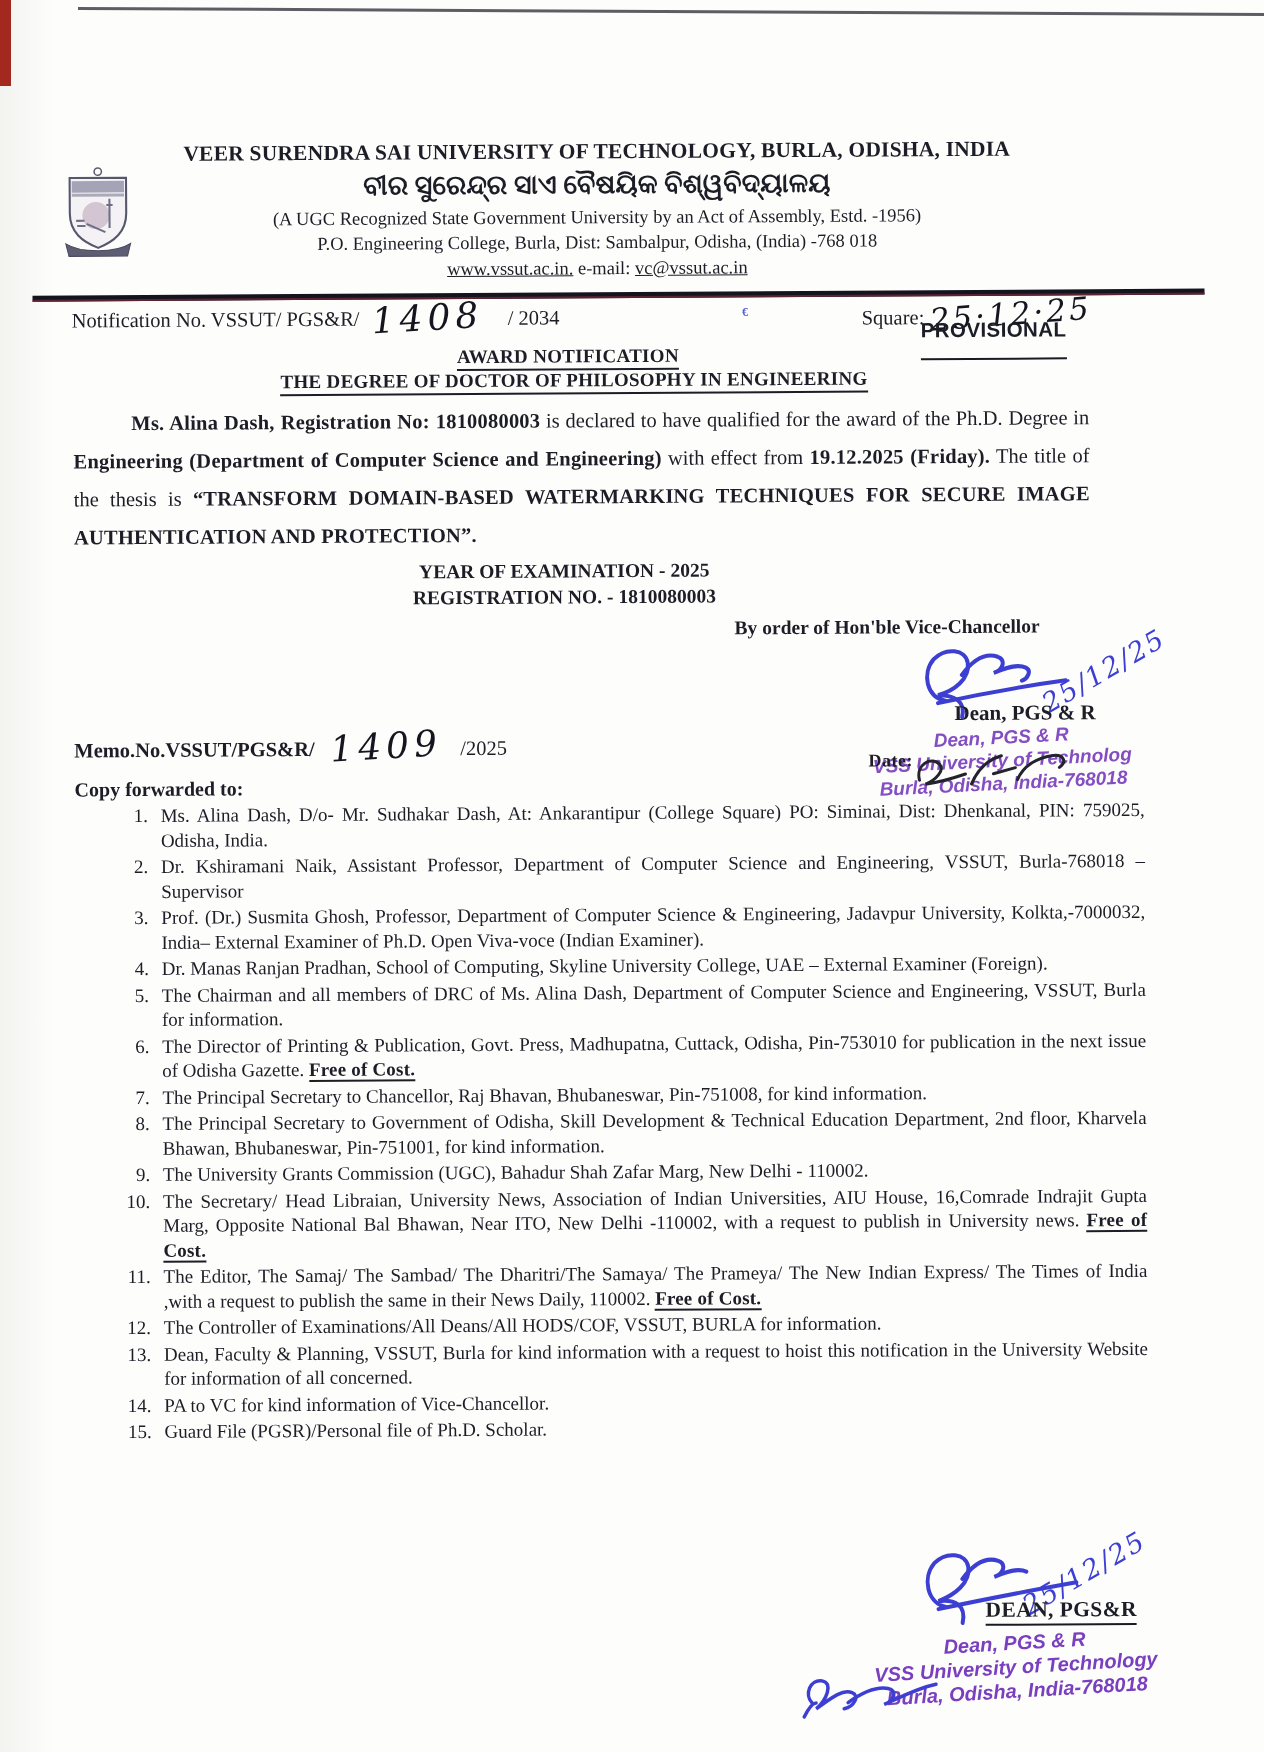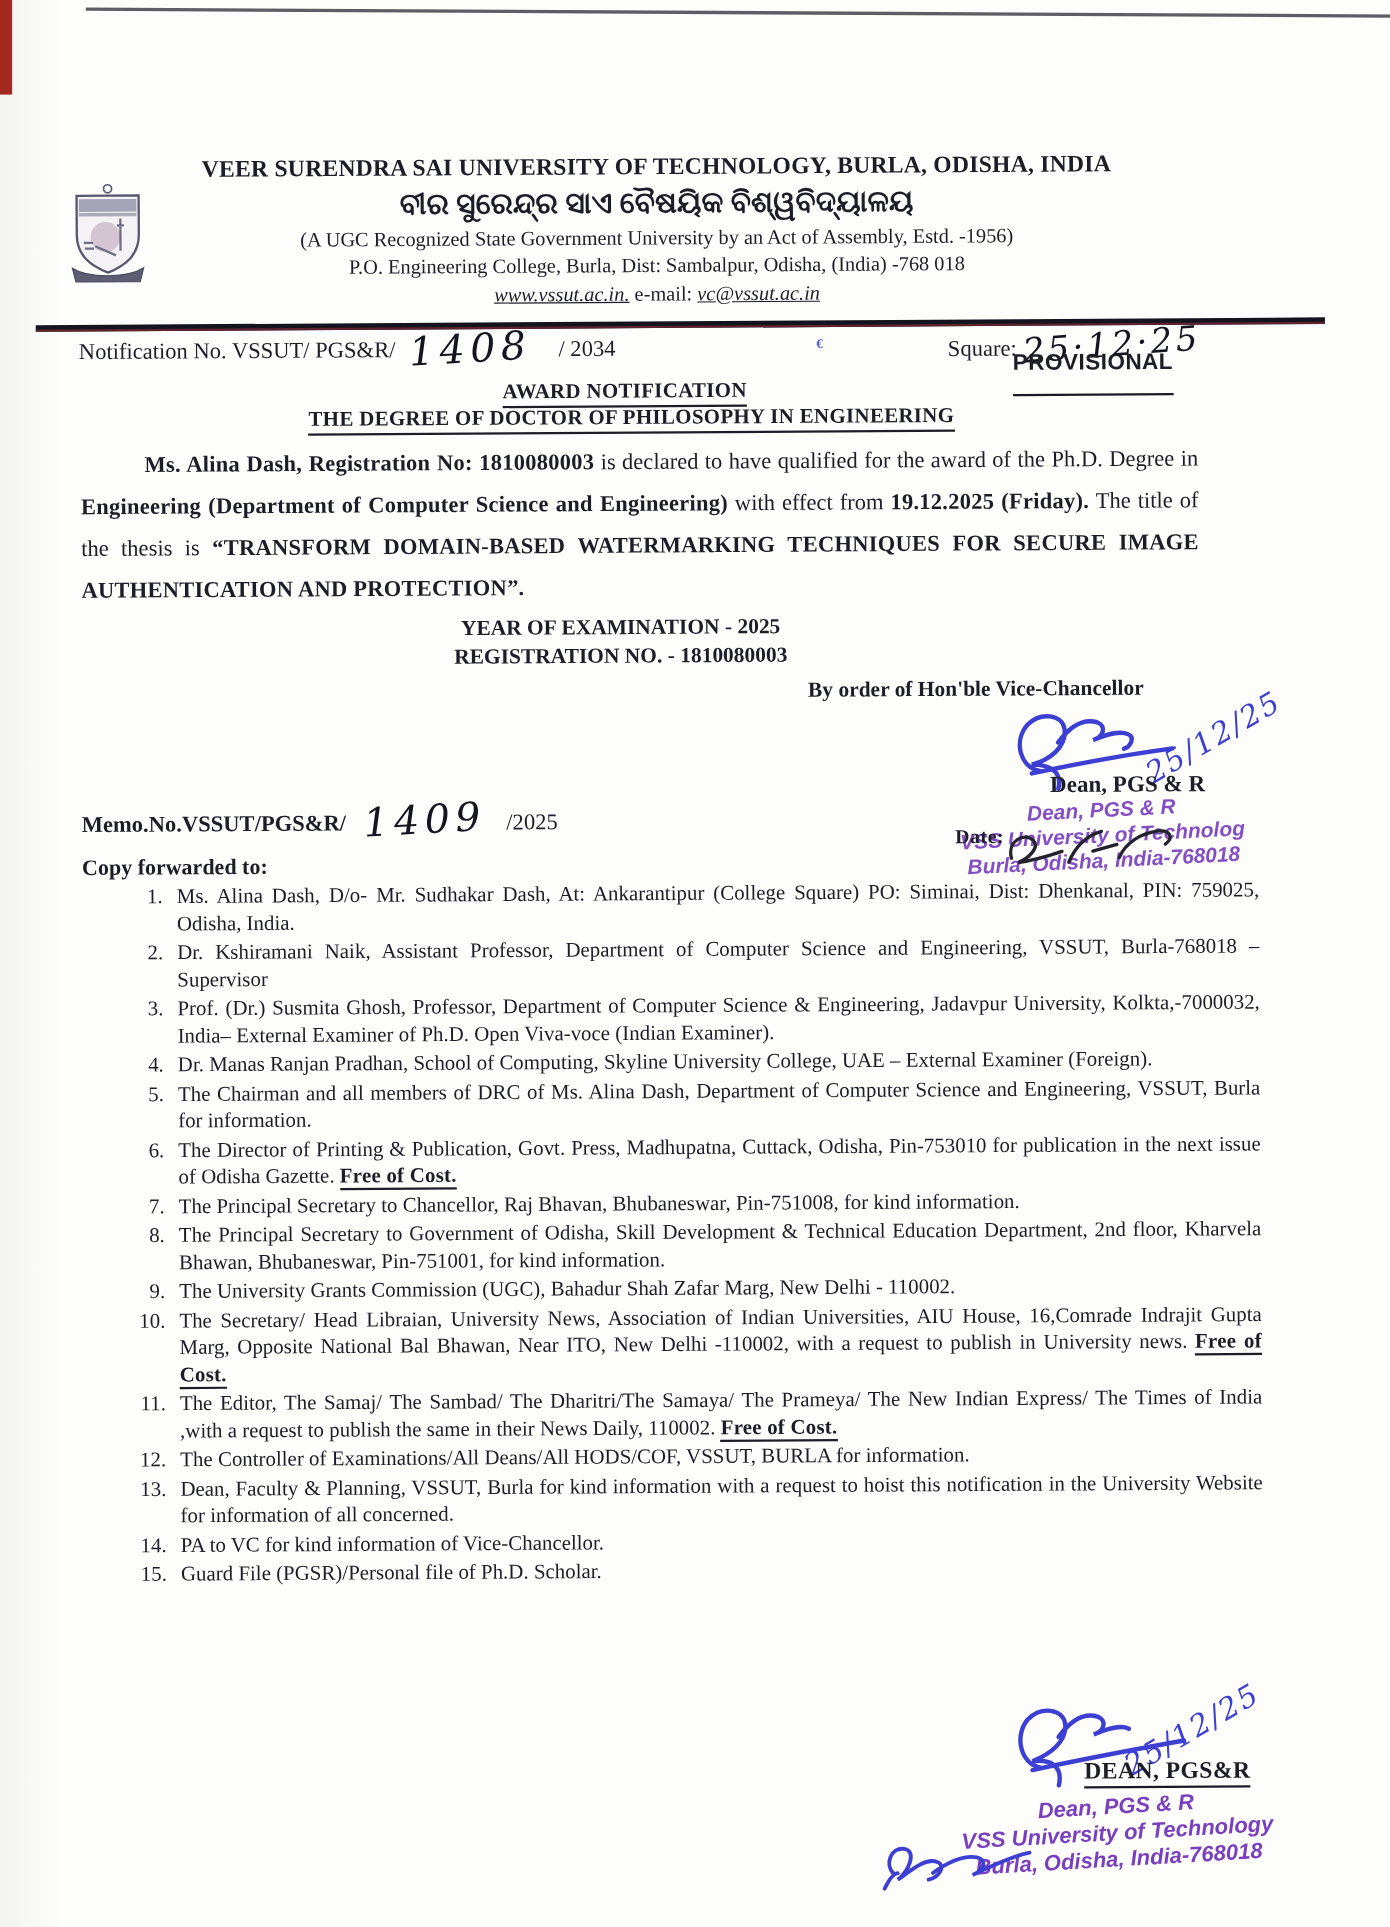--- a/index.html
+++ b/index.html
@@ -23,21 +23,21 @@
   .artifact-bluedot{left:742px;top:305px;font-size:12px;color:#5360cf;font-weight:bold;}
 
   
   .crest{left:64px;top:160px;width:74px;height:94px;}
   .hdr{left:120px;top:138px;width:960px;text-align:center;line-height:1.25;}
   .hdr .uniname{font-size:21.5px;font-weight:bold;letter-spacing:.2px;}
   .hdr .odia{font-size:27px;font-weight:bold;margin-top:3px;}
   .hdr .sub{font-size:18.5px;margin-top:4px;}
   .hdr .sub2{font-size:18.5px;margin-top:2px;}
   .hdr .web{font-size:18.5px;margin-top:3px;}
-  .u{text-decoration:underline;font-style:italic;}
+  .u{text-decoration:underline;}
 
   .rule{left:35px;top:292px;width:1172px;height:4px;background:#14141e;border-bottom:2px solid #5d2330;}
 
   .notifrow{left:74px;top:306px;width:1130px;font-size:20.5px;}
   .hand{font-family:"DejaVu Serif",serif;font-style:italic;color:#15151f;}
   .hw-notif-no{position:absolute;left:300px;top:-10px;font-size:36px;letter-spacing:5px;transform:rotate(-3deg);}
   .notif-year{position:absolute;left:436px;top:0;}
   .dated-label{position:absolute;left:790px;top:2px;}
   .hw-dated{position:absolute;left:858px;top:-8px;font-size:31px;letter-spacing:3px;transform:rotate(-4deg);}
 

